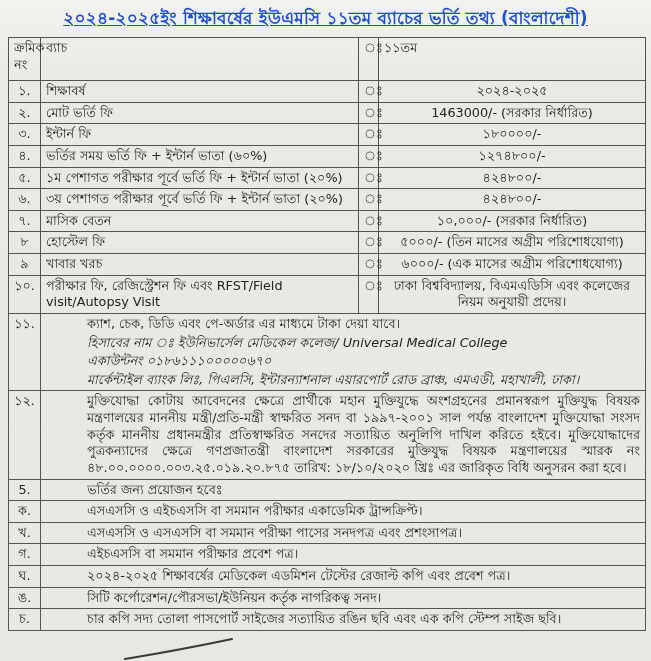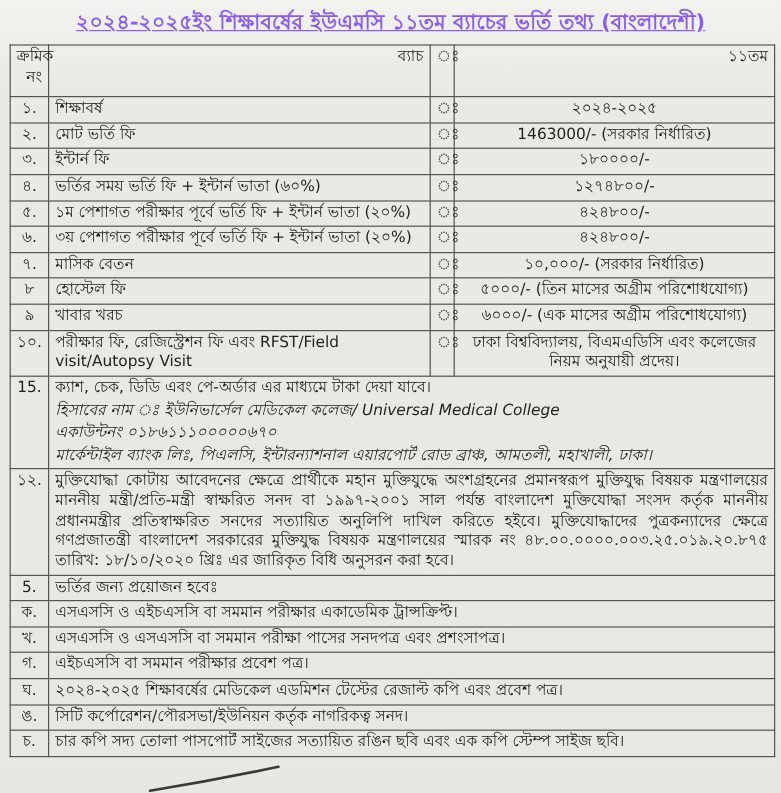--- a/index.html
+++ b/index.html
@@ -11,46 +11,46 @@
     position:relative;
     overflow:hidden;
   }
   .sheet{position:absolute;inset:0;background:linear-gradient(180deg,#f2f2ee 0%,#e9eae5 12%,#e7e8e3 100%);}
   .title{
     position:absolute;top:5px;left:0;right:0;
     text-align:center;
     font-size:17px;font-weight:bold;
     text-decoration:underline;
     letter-spacing:0.2px;
-    color:#8b5cf6;
+    color:#1d4ed8;
   }
   table.admission{
     position:absolute;top:37px;left:8px;
     width:637px;
     border-collapse:collapse;
     table-layout:fixed;
     font-size:12.8px;
     line-height:1.3;
   }
   table.admission td,table.admission th{
     border:1px solid #56554d;
     padding:2px 5px;
     vertical-align:top;
     font-weight:normal;
     color:#24231d;
   }
   col.c-serial{width:32px;}
   col.c-label{width:318px;}
   col.c-colon{width:20px;}
   col.c-value{width:267px;}
-  thead th{text-align:right;vertical-align:top;padding-top:3px;height:38px;}
+  thead th{text-align:left;vertical-align:top;padding-top:3px;height:38px;}
   td.serial-cell{text-align:center;white-space:nowrap;}
   td.colon-cell{text-align:center;}
   td.value-cell{text-align:center;}
-  td.full-cell div.line{text-align:justify;}
+  td.full-cell div.line{text-align:justify;margin-left:41px;}
   td.full-cell div.line + div.line{margin-top:2px;font-style:italic;}
   .pen-mark{position:absolute;left:120px;top:636px;width:130px;height:25px;pointer-events:none;}
 </style>
 </head>
 <body>
 
 <div class="sheet"></div>
 
 <div class="title">২০২৪-২০২৫ইং শিক্ষাবর্ষের ইউএমসি ১১তম ব্যাচের ভর্তি তথ্য (বাংলাদেশী)</div>
 
@@ -124,26 +124,26 @@
         <td class="colon-cell">ঃ</td>
         <td class="value-cell">৬০০০/-  (এক মাসের অগ্রীম পরিশোধযোগ্য)</td>
       </tr>
       <tr>
         <td class="serial-cell">১০.</td>
         <td class="label-cell">পরীক্ষার ফি, রেজিস্ট্রেশন ফি এবং RFST/Field visit/Autopsy Visit</td>
         <td class="colon-cell">ঃ</td>
         <td class="value-cell">ঢাকা বিশ্ববিদ্যালয়, বিএমএডিসি এবং কলেজের নিয়ম অনুযায়ী প্রদেয়।</td>
       </tr>
       <tr>
-        <td class="serial-cell">15.</td>
+        <td class="serial-cell">১১.</td>
         <td class="full-cell" colspan="3">
           <div class="line">ক্যাশ, চেক, ডিডি এবং পে-অর্ডার এর মাধ্যমে টাকা দেয়া যাবে।</div>
           <div class="line">হিসাবের নাম ঃ ইউনিভার্সেল মেডিকেল কলেজ/ Universal Medical College</div>
           <div class="line">একাউন্টনং ০১৮৬১১১০০০০০৬৭০</div>
-          <div class="line">মার্কেন্টাইল ব্যাংক লিঃ, পিএলসি, ইন্টারন্যাশনাল এয়ারপোর্ট রোড ব্রাঞ্চ, আমতলী, মহাখালী, ঢাকা।</div>
+          <div class="line">মার্কেন্টাইল ব্যাংক লিঃ, পিএলসি, ইন্টারন্যাশনাল এয়ারপোর্ট রোড ব্রাঞ্চ, এমএডী, মহাখালী, ঢাকা।</div>
         </td>
       </tr>
       <tr>
         <td class="serial-cell">১২.</td>
         <td class="full-cell" colspan="3">
           <div class="line">মুক্তিযোদ্ধা কোটায় আবেদনের ক্ষেত্রে প্রার্থীকে মহান মুক্তিযুদ্ধে অংশগ্রহনের প্রমানস্বরূপ মুক্তিযুদ্ধ বিষয়ক মন্ত্রণালয়ের মাননীয় মন্ত্রী/প্রতি-মন্ত্রী স্বাক্ষরিত সনদ বা ১৯৯৭-২০০১ সাল পর্যন্ত বাংলাদেশ মুক্তিযোদ্ধা সংসদ কর্তৃক মাননীয় প্রধানমন্ত্রীর প্রতিস্বাক্ষরিত সনদের সত্যায়িত অনুলিপি দাখিল করিতে হইবে। মুক্তিযোদ্ধাদের পুত্রকন্যাদের ক্ষেত্রে গণপ্রজাতন্ত্রী বাংলাদেশ সরকারের মুক্তিযুদ্ধ বিষয়ক মন্ত্রণালয়ের স্মারক নং ৪৮.০০.০০০০.০০৩.২৫.০১৯.২০.৮৭৫ তারিখ: ১৮/১০/২০২০ খ্রিঃ এর জারিকৃত বিধি অনুসরন করা হবে।</div>
         </td>
       </tr>
       <tr>
         <td class="serial-cell">5.</td>

